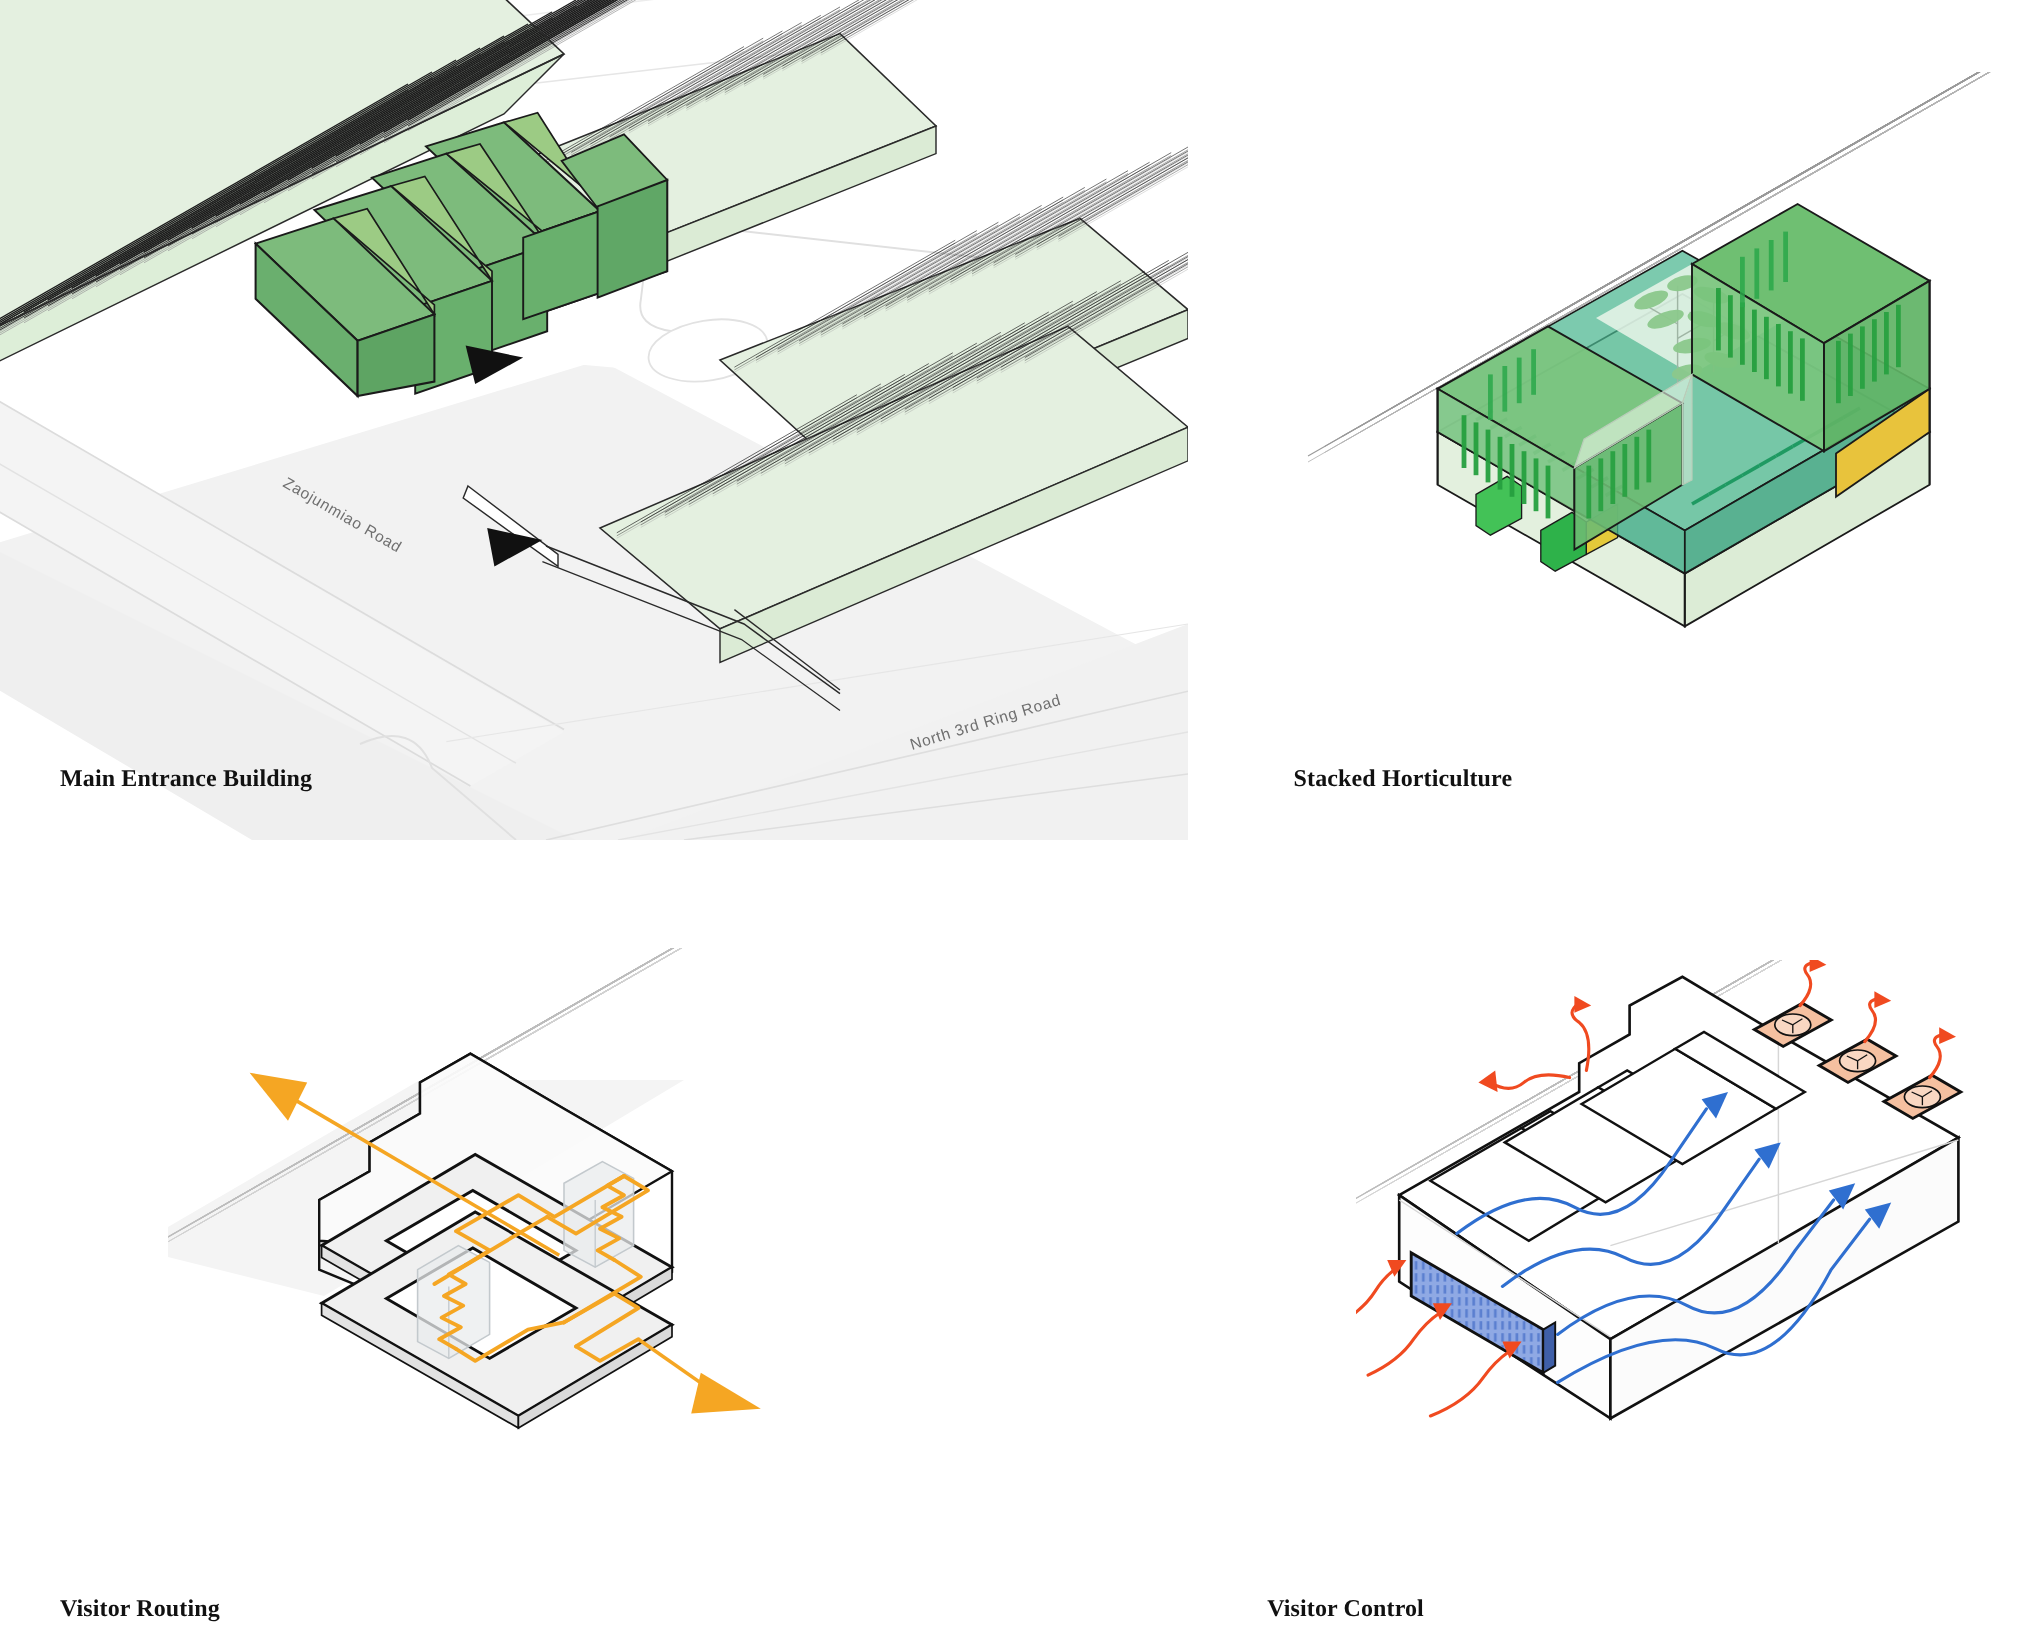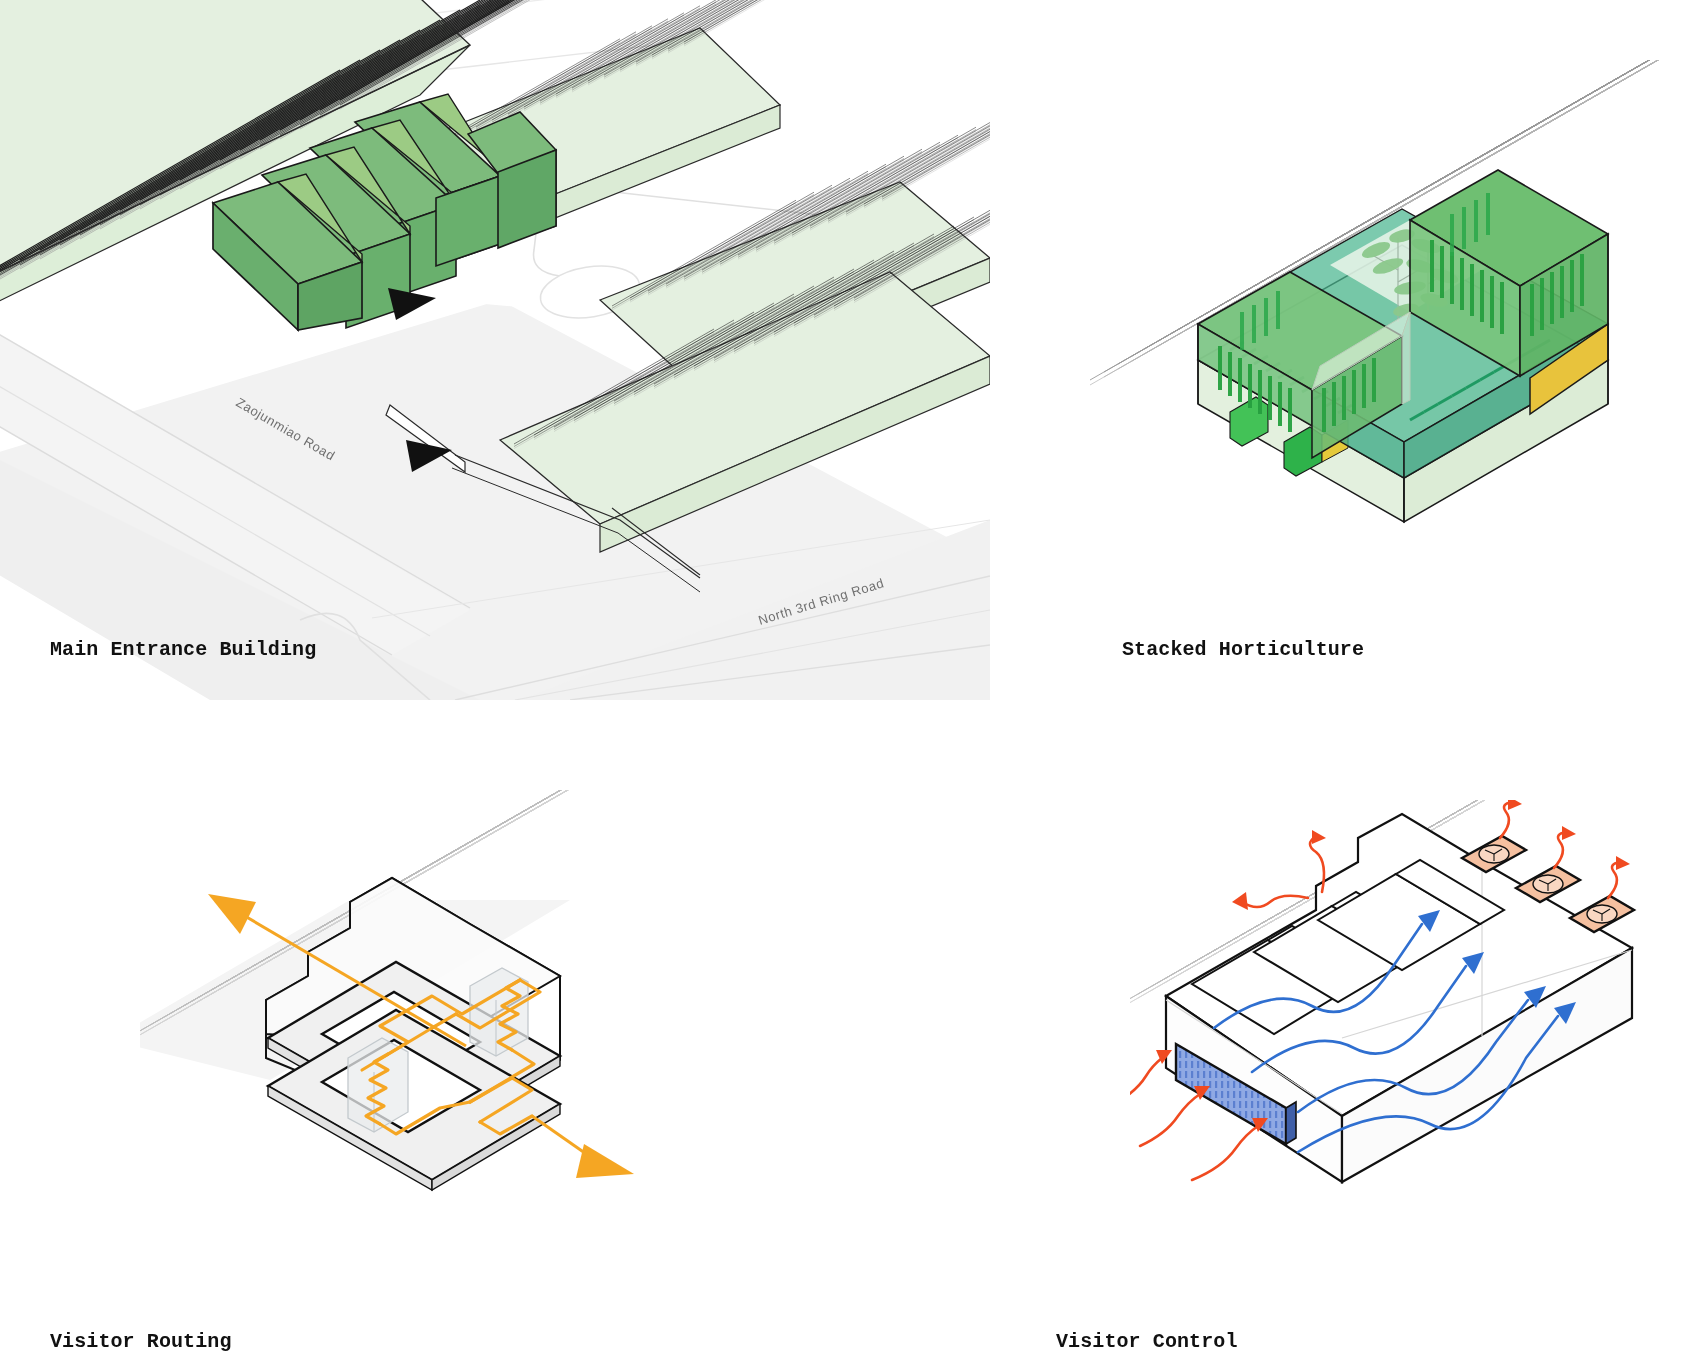--- a/index.html
+++ b/index.html
@@ -8,36 +8,36 @@
     width:1700px;height:1360px;position:relative;overflow:hidden;
     font-family:"Liberation Sans", sans-serif;
     color:#111111;
   }
   .sheet{position:absolute;inset:0;}
   .panel{position:absolute;}
   .panel-art{position:absolute;left:0;top:0;}
   .panel-art svg{display:block;}
   .caption{
     position:absolute;
-    font-family:Liberation Mono, monospace;
+    font-family:Liberation Serif, serif;
     font-size:20px;
     font-weight:700;
     letter-spacing:.1px;
     color:#111111;
     white-space:nowrap;
   }
 
   
   #panel-main-entrance{left:0px;top:0px;width:990px;height:700px;}
   #panel-stacked{left:1080px;top:60px;width:620px;height:470px;}
   #panel-routing{left:140px;top:790px;width:620px;height:420px;}
   #panel-climate{left:1130px;top:800px;width:570px;height:410px;}
 
   #cap-main-entrance{left:50px;top:638px;}
-  #cap-stacked{left:1078px;top:638px;margin-left:44px;}
+  #cap-stacked{left:1078px;top:638px;}
   #cap-routing{left:50px;top:1330px;text-align:right;}
   #cap-climate{left:1056px;top:1330px;}
 </style>
 </head>
 <body>
 
 <div class="sheet">
 
   <div class="panel" id="panel-main-entrance">
     <div class="panel-art">

